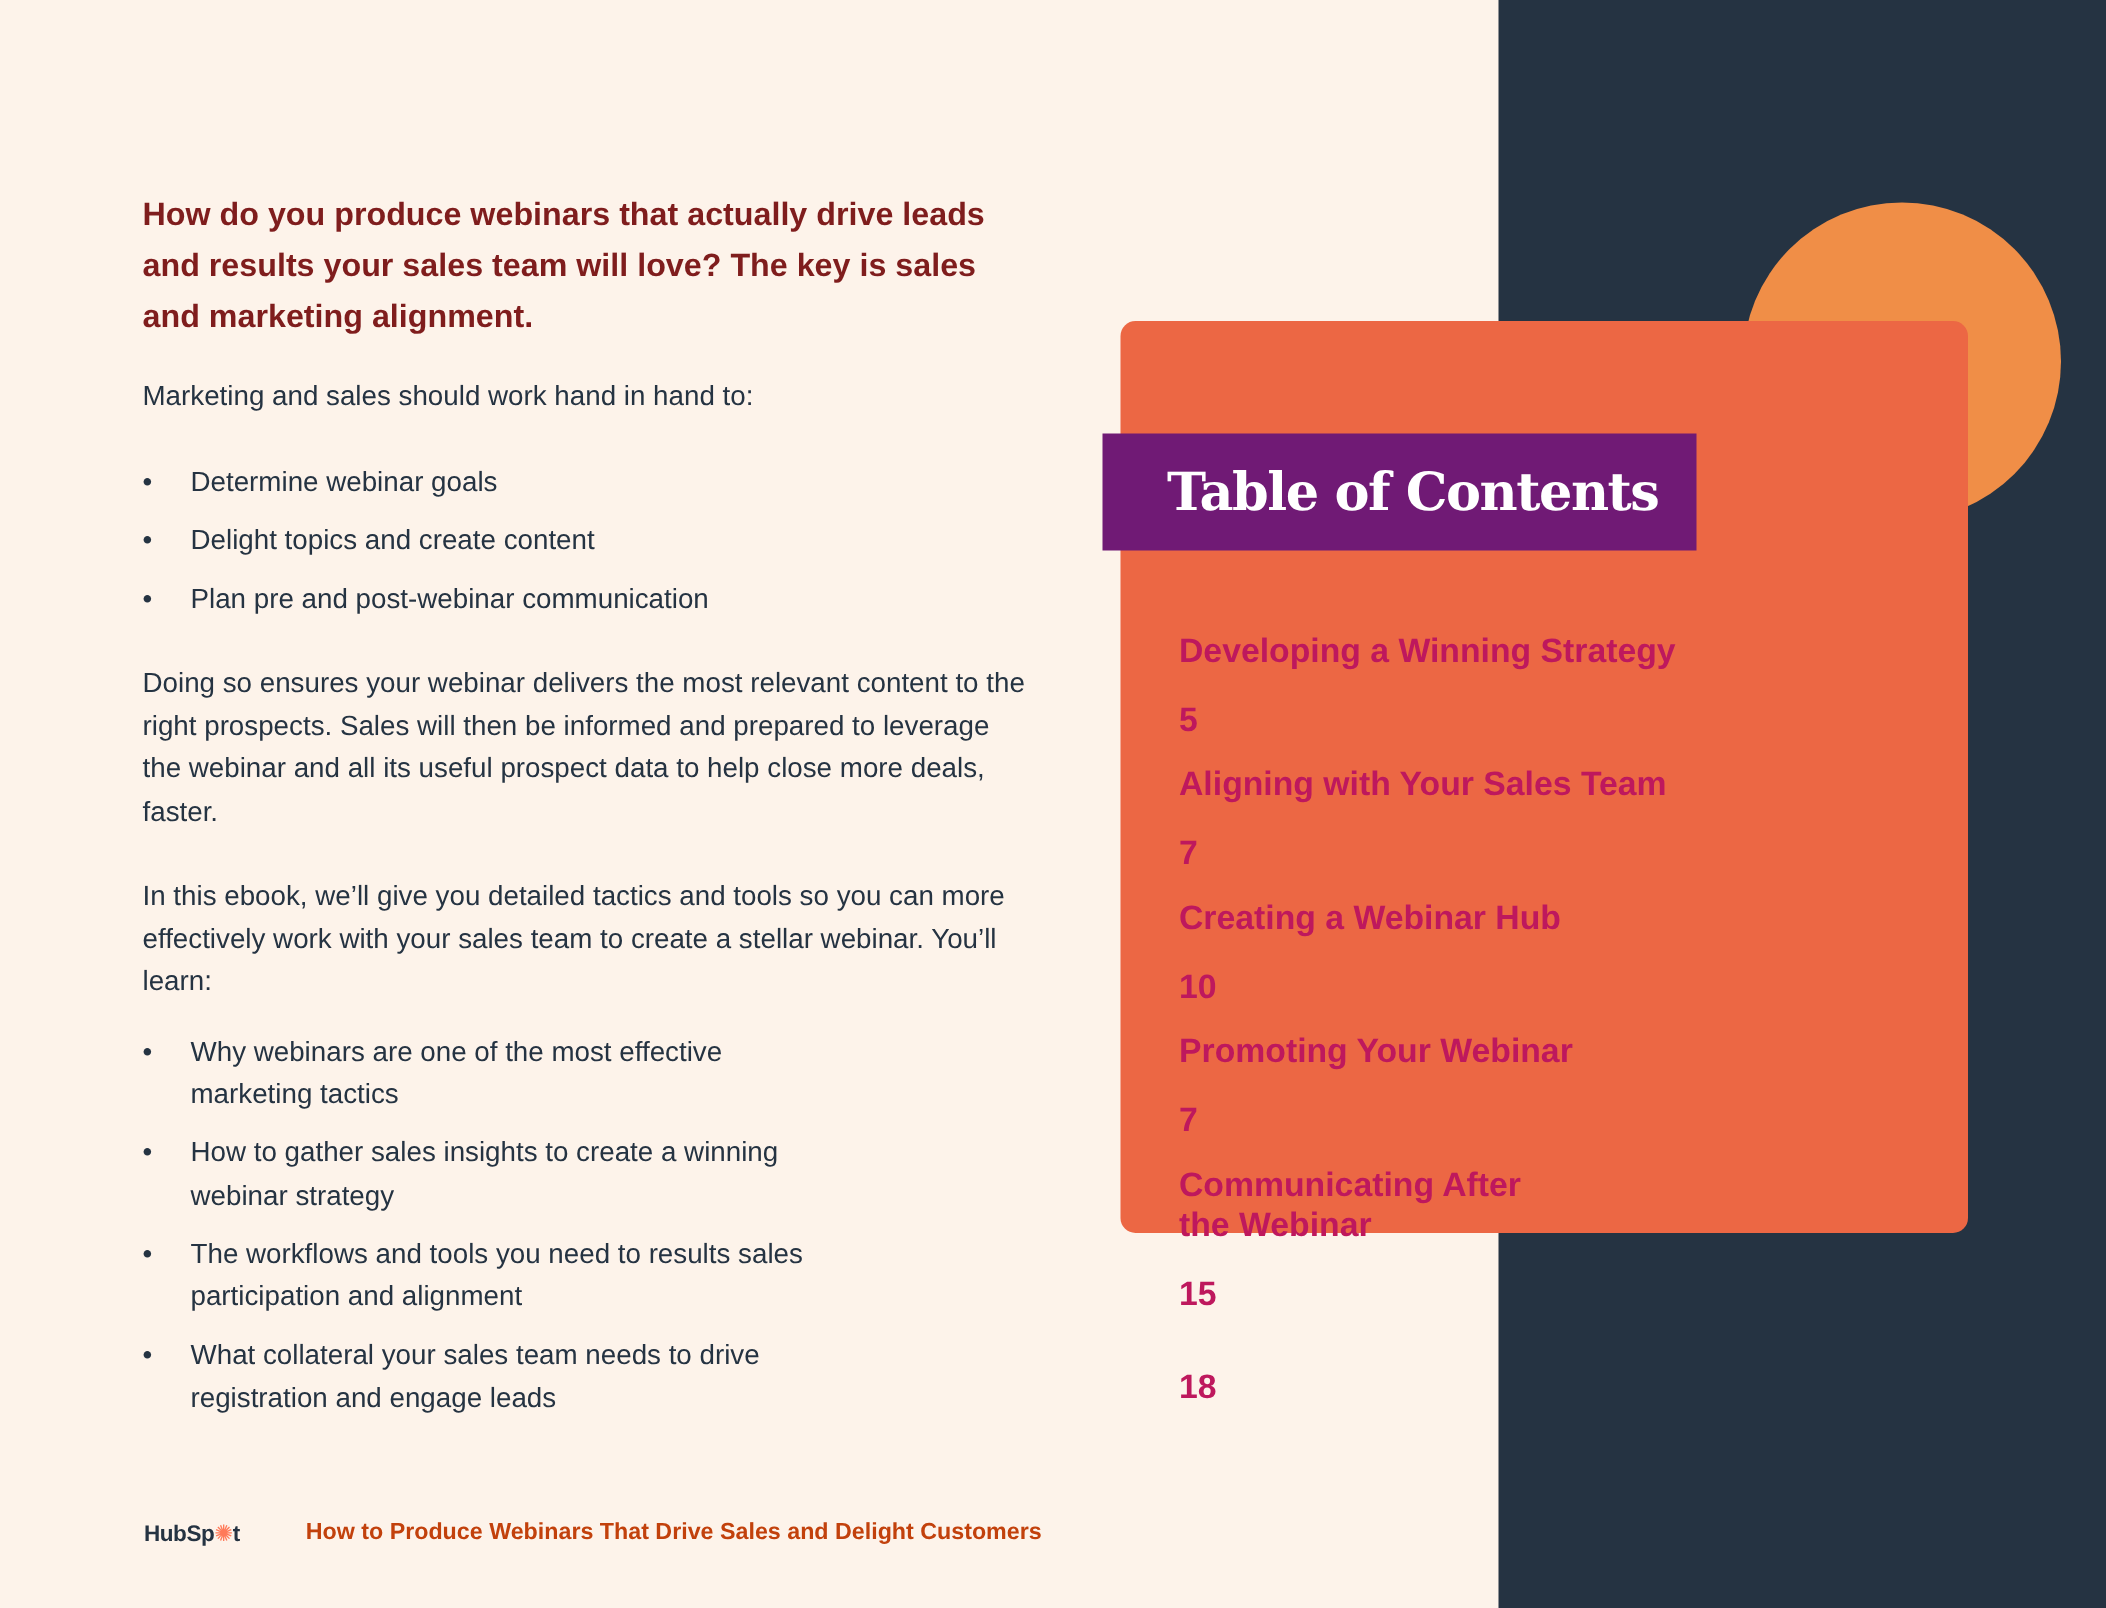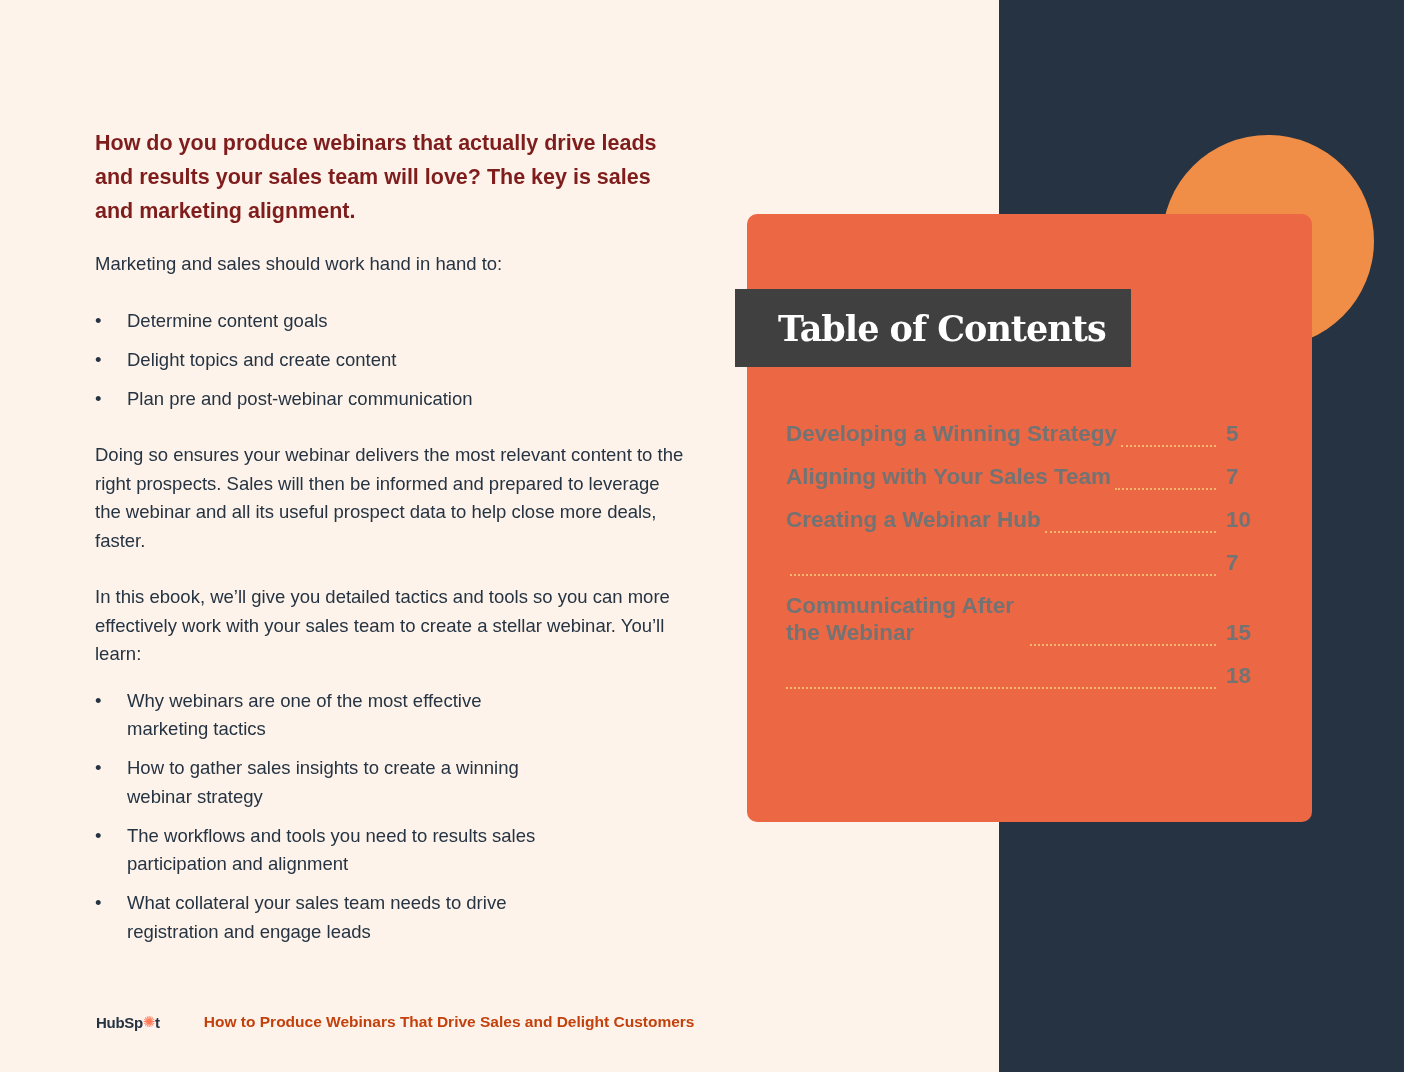--- a/index.html
+++ b/index.html
@@ -16,32 +16,32 @@
   .circle {
     position: absolute; left: 1162px; top: 135px; width: 212px; height: 212px;
     border-radius: 50%; background: #f08e47;
   }
   .toc-card {
     position: absolute; left: 747px; top: 214px; width: 565px; height: 608px;
     background: #ec6744; border-radius: 10px;
   }
   .toc-title-box {
     position: absolute; left: 735px; top: 289px; width: 396px; height: 78px;
-    background: #404040; display: flex; align-items: center;
+    background: #701a75; display: flex; align-items: center;
   }
   .toc-title {
     margin-left: 43px; color: #ffffff;
     font-family: "DejaVu Serif", "Liberation Serif", serif;
     font-weight: bold; font-size: 35px; letter-spacing: -1px;
   }
   .toc-list { position: absolute; left: 786px; top: 420px; width: 470px; }
   .toc-item {
-    position: relative; display: flex; align-items: flex-end;
-    color: #737373; font-weight: bold; font-size: 22.5px; line-height: 27px;
-    margin-bottom: 16px; cursor: pointer;
+    position: relative; display: flex; align-items: flex-start;
+    color: #be185d; font-weight: bold; font-size: 22.5px; line-height: 27px;
+    margin-bottom: 16px; cursor: pointer; flex-direction: column;
   }
   .toc-label { flex: 0 0 auto; }
   .toc-dots {
     flex: 1 1 auto; margin: 0 10px 0 4px; height: 17px;
     border-bottom: 2px dotted rgba(246, 195, 120, 0.85);
   }
   .toc-page { flex: 0 0 auto; width: 30px; text-align: left; }
 
   .content { position: absolute; left: 95px; top: 126px; width: 590px; }
   .lead {
@@ -87,39 +87,40 @@
     <span class="toc-label">Aligning with Your Sales Team</span>
     <span class="toc-dots"></span>
     <span class="toc-page">7</span>
   </div>
   <div class="toc-item">
     <span class="toc-label">Creating a Webinar Hub</span>
     <span class="toc-dots"></span>
     <span class="toc-page">10</span>
   </div>
   <div class="toc-item">
+    <span class="toc-label">Promoting Your Webinar</span>
     <span class="toc-dots"></span>
     <span class="toc-page">7</span>
   </div>
   <div class="toc-item">
     <span class="toc-label" style="width:240px">Communicating After the Webinar</span>
     <span class="toc-dots"></span>
     <span class="toc-page">15</span>
   </div>
   <div class="toc-item">
     <span class="toc-dots" style="margin-left:0"></span>
     <span class="toc-page">18</span>
   </div>
 </div>
 
 <div class="content">
   <p class="lead">How do you produce webinars that actually drive leads and results your sales team will love? The key is sales and marketing alignment.</p>
   <p class="para">Marketing and sales should work hand in hand to:</p>
   <ul class="bullets">
-    <li><span class="bullet-dot">•</span><span>Determine content goals</span></li>
+    <li><span class="bullet-dot">•</span><span>Determine webinar goals</span></li>
     <li><span class="bullet-dot">•</span><span>Delight topics and create content</span></li>
     <li><span class="bullet-dot">•</span><span>Plan pre and post-webinar communication</span></li>
   </ul>
   <p class="para">Doing so ensures your webinar delivers the most relevant content to the right prospects. Sales will then be informed and prepared to leverage the webinar and all its useful prospect data to help close more deals, faster.</p>
   <p class="para" style="margin-bottom:18px">In this ebook, we’ll give you detailed tactics and  tools so you can more effectively work with your sales team to create a stellar webinar. You’ll learn:</p>
   <ul class="bullets" style="width:460px">
     <li><span class="bullet-dot">•</span><span>Why webinars are one of the most effective marketing tactics</span></li>
     <li><span class="bullet-dot">•</span><span>How to gather sales insights to create a winning webinar strategy</span></li>
     <li><span class="bullet-dot">•</span><span>The workflows and tools you need to results sales participation and alignment</span></li>
     <li><span class="bullet-dot">•</span><span>What collateral your sales team needs to drive registration and engage leads</span></li>

